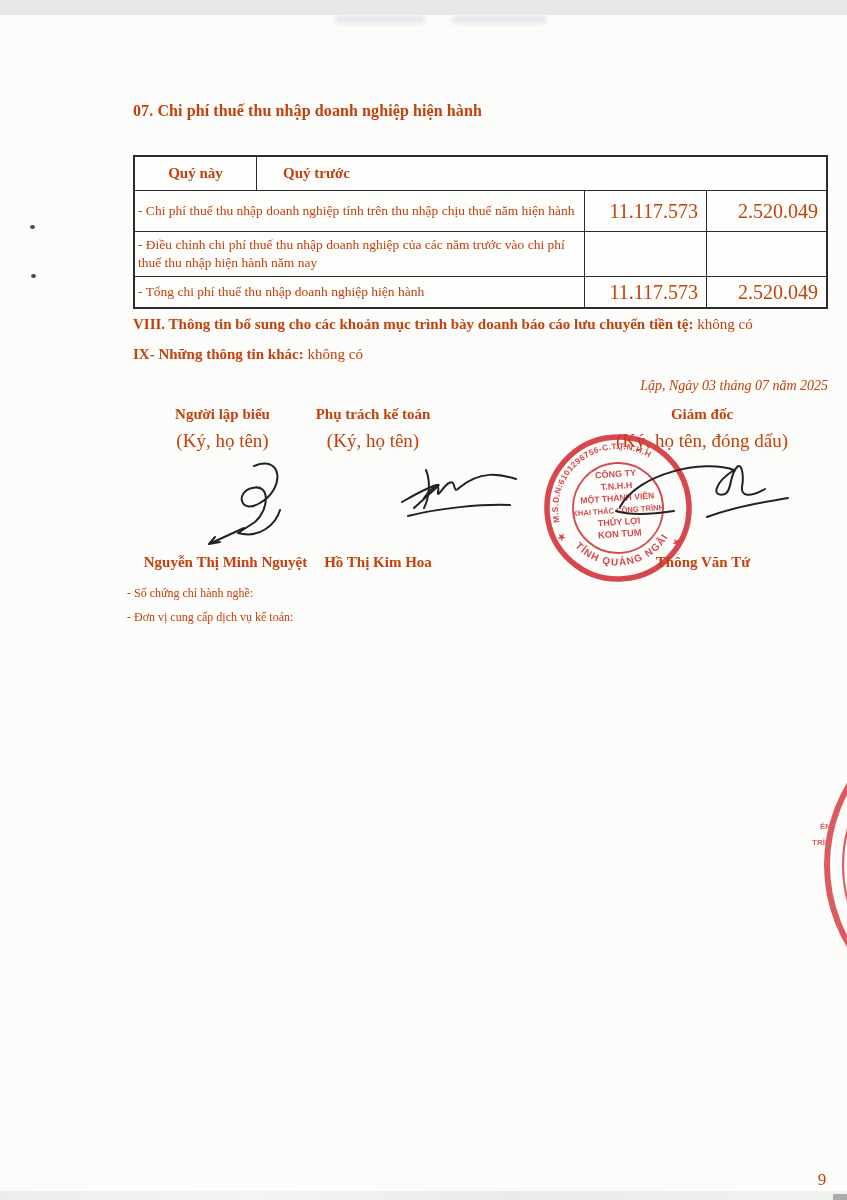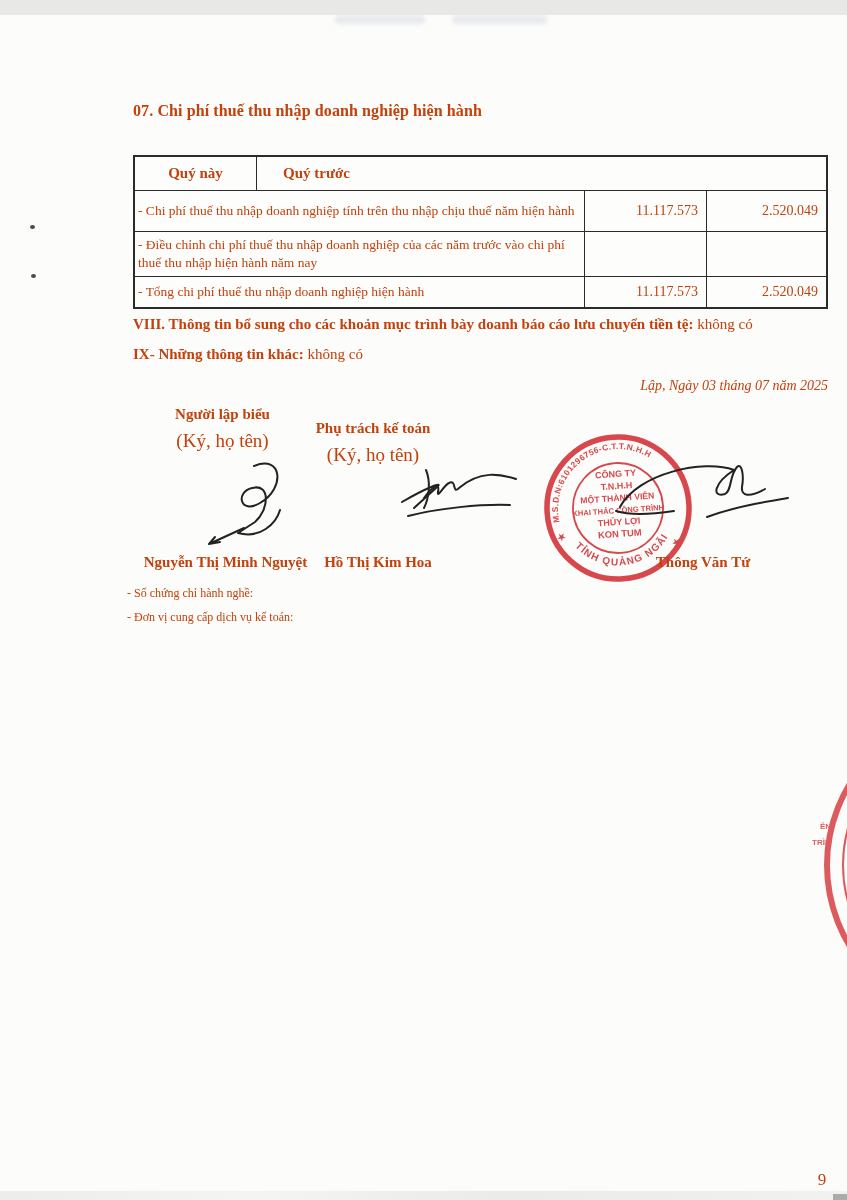--- a/index.html
+++ b/index.html
@@ -18,21 +18,21 @@
   .tr{display:flex;border-bottom:1.5px solid #2b2b2b;}
   .tr:last-child{border-bottom:none;}
   .td{box-sizing:border-box;display:flex;align-items:center;}
   .c1{width:450px;border-right:1.5px solid #2b2b2b;padding:2px 6px 2px 3px;}
   .c2{width:122px;border-right:1.5px solid #2b2b2b;justify-content:flex-end;padding:6px 8px;}
   .c3{width:119px;justify-content:flex-end;padding:2px 8px;}
   .thead{height:33px;}
   .thead .td{justify-content:center;font-weight:bold;font-size:15px;}
   .r1{height:40px;}.r2{height:44px;}.r3{height:30px;}
   .lbl{font-size:13.5px;line-height:1.3;}
-  .num{font-size:14px;}
+  .num{font-size:20px;}
   
   .sec{left:133px;width:700px;font-size:15px;}
   .sec b{font-weight:bold;}
   .viii{top:301px;}
   .ix{top:331px;}
   .date-line{left:400px;top:363px;width:428px;text-align:right;font-style:italic;font-size:14px;}
   
   .sigcol{text-align:center;}
   .sig-title{font-weight:bold;font-size:15px;}
   .sig-sub{font-size:19px;margin-top:7px;}
@@ -88,23 +88,27 @@
 
   <div class="abs sec viii"><b>VIII. Thông tin bổ sung cho các khoản mục trình bày doanh báo cáo lưu chuyển tiền tệ:</b><span> không có</span></div>
   <div class="abs sec ix"><b>IX- Những thông tin khác:</b><span> không có</span></div>
 
   <div class="abs date-line">Lập, Ngày  03 tháng 07 năm 2025</div>
 
   <div class="abs sigcol" style="left:140px;top:391px;width:165px;">
     <div class="sig-title">Người lập biểu</div>
     <div class="sig-sub">(Ký, họ tên)</div>
   </div>
-  <div class="abs sigcol" style="left:290px;top:405px;width:166px;">
+  <div class="abs sigcol" style="left:290px;top:391px;width:166px;">
     <div class="sig-title">Phụ trách kế toán</div>
     <div class="sig-sub">(Ký, họ tên)</div>
+  </div>
+  <div class="abs sigcol" style="left:612px;top:391px;width:180px;">
+    <div class="sig-title">Giám đốc</div>
+    <div class="sig-sub">(Ký, họ tên, đóng dấu)</div>
   </div>
 
   <svg class="abs stamp" style="left:543px;top:418px;opacity:.88;" width="150" height="150" viewBox="0 0 150 150">
     <g transform="rotate(-4 75 75)">
       <circle cx="75" cy="75" r="71" fill="none" stroke="#d22f34" stroke-width="5.5"></circle>
       <circle cx="75" cy="75" r="45" fill="none" stroke="#d22f34" stroke-width="1.8"></circle>
       <defs>
         <path id="arcTop" d="M 16,87 A 60,60 0 1 1 134,87" fill="none"></path>
         <path id="arcBot" d="M 27,107 A 58,58 0 0 0 123,107" fill="none"></path>
       </defs>

